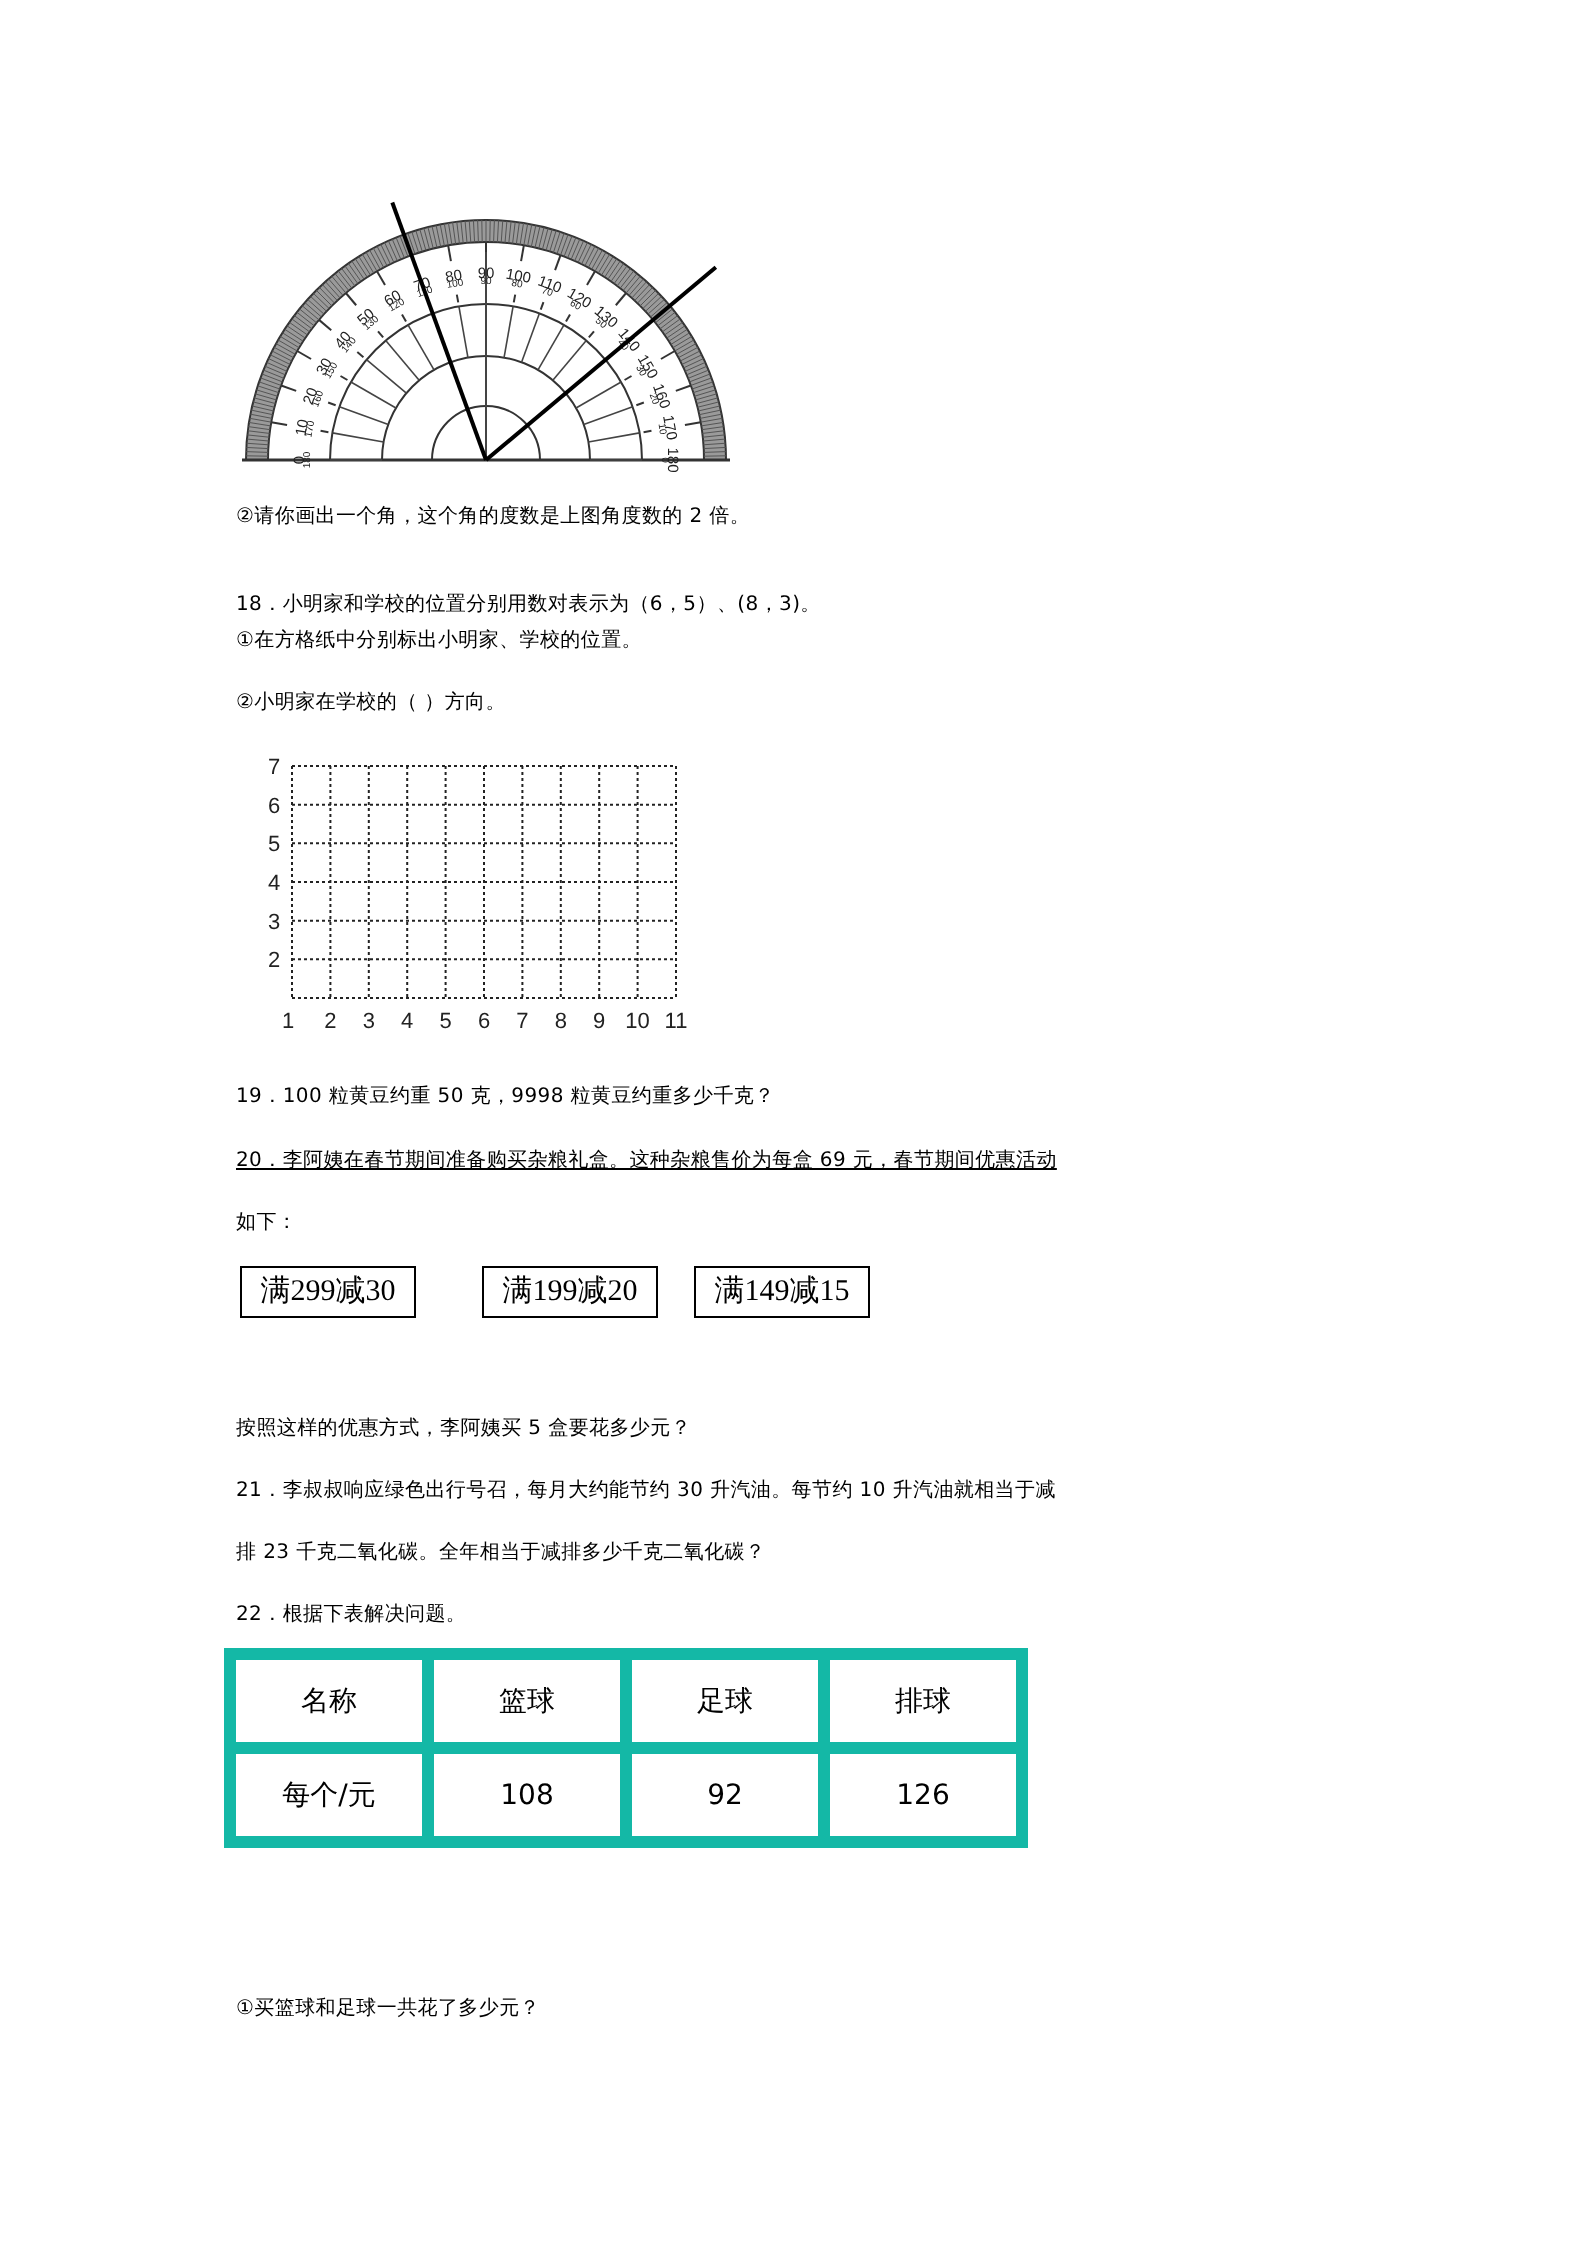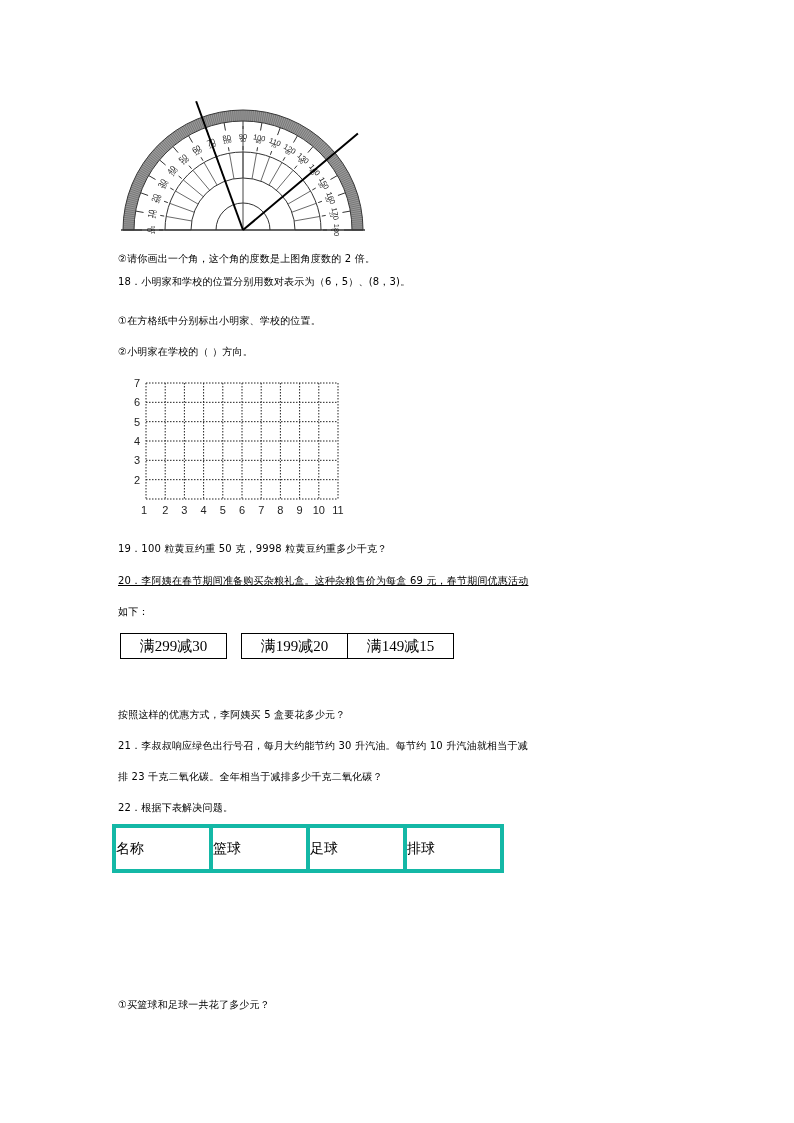--- a/index.html
+++ b/index.html
@@ -1,23 +1,23 @@
 <!DOCTYPE html>
 <html><head>
 <meta charset="utf-8">
 <style>
   html, body { margin: 0; padding: 0; background: #ffffff; }
   body { width: 794px; height: 1123px; position: relative; overflow: hidden;
          font-family: "DejaVu Sans", sans-serif; color: #000; }
   .line { position: absolute; left: 118px; font-size: 10px; line-height: 18px; white-space: nowrap; letter-spacing: 0.2px; }
   svg { position: absolute; overflow: visible; }
-  .box { position: absolute; top: 633px; height: 26px; width: 107px; border: 1px solid #000; box-sizing: border-box;
+  .box { position: absolute; top: 633px; height: 26px; width: 88px; border: 1px solid #000; box-sizing: border-box;
          font-family: "Liberation Serif", serif; font-size: 15px; text-align: center; line-height: 24px; }
   table.price { position: absolute; left: 112px; top: 824px; border-collapse: collapse; }
-  table.price td { border: 4px solid #14b8a6; width: 93px; height: 41px; font-size: 14px; padding: 0; }
+  table.price td { border: 6px solid #14b8a6; width: 93px; height: 41px; text-align: center; font-size: 14px; padding: 0; }
   .gridlbl { font-family: "Liberation Sans", sans-serif; font-size: 11px; fill: #222; }
 </style>
 </head>
 <body>
 
 <svg id="protractor" style="left:0;top:0;" width="794" height="250">
   <g id="prot-g">
       <path d="M 123 230 A 120 120 0 0 1 363 230 L 352 230 A 109 109 0 0 0 134 230 Z" fill="#9a9a9a" stroke="#333" stroke-width="1"></path>
       <line x1="134" y1="230" x2="123" y2="229.99999999999997" stroke="#555" stroke-width="0.5"></line>
       <line x1="134.01660122795334" y1="228.0976876983361" x2="123.01827658123305" y2="227.90571122752598" stroke="#555" stroke-width="0.5"></line>
@@ -299,21 +299,21 @@
       <text x="320.9422863405995" y="187" font-size="5" text-anchor="middle" font-family="Liberation Sans, sans-serif" transform="rotate(60 320.9422863405995 185)" fill="#222">30</text>
       <text x="327.57233587073176" y="201.21818710068982" font-size="5" text-anchor="middle" font-family="Liberation Sans, sans-serif" transform="rotate(70 327.57233587073176 199.21818710068982)" fill="#222">20</text>
       <text x="331.6326977710987" y="216.37166400997629" font-size="5" text-anchor="middle" font-family="Liberation Sans, sans-serif" transform="rotate(80 331.6326977710987 214.37166400997629)" fill="#222">10</text>
       <text x="333" y="232" font-size="5" text-anchor="middle" font-family="Liberation Sans, sans-serif" transform="rotate(90 333 230)" fill="#222">0</text>
       <line x1="243" y1="230" x2="196.1432403643834" y2="101.26211095233054" stroke="#000" stroke-width="2"></line>
       <line x1="243" y1="230" x2="357.9066664678467" y2="133.58185854701912" stroke="#000" stroke-width="2"></line>
     </g>
 </svg>
 
 <div class="line" style="top:250px;">②请你画出一个角，这个角的度数是上图角度数的 2 倍。</div>
-<div class="line" style="top:273px;">18．小明家和学校的位置分别用数对表示为（6，5）、(8，3)。</div>
+<div class="line" style="top:294px;">18．小明家和学校的位置分别用数对表示为（6，5）、(8，3)。</div>
 <div class="line" style="top:312px;">①在方格纸中分别标出小明家、学校的位置。</div>
 <div class="line" style="top:343px;">②小明家在学校的（          ）方向。</div>
 
 <svg id="gridsvg" style="left:0;top:370px;" width="794" height="150">
   <g id="grid-g">
       <line x1="146" y1="13" x2="146" y2="129" stroke="#222" stroke-width="1" stroke-dasharray="1.5,1.5"></line>
       <line x1="165.2" y1="13" x2="165.2" y2="129" stroke="#222" stroke-width="1" stroke-dasharray="1.5,1.5"></line>
       <line x1="184.4" y1="13" x2="184.4" y2="129" stroke="#222" stroke-width="1" stroke-dasharray="1.5,1.5"></line>
       <line x1="203.6" y1="13" x2="203.6" y2="129" stroke="#222" stroke-width="1" stroke-dasharray="1.5,1.5"></line>
       <line x1="222.8" y1="13" x2="222.8" y2="129" stroke="#222" stroke-width="1" stroke-dasharray="1.5,1.5"></line>
@@ -364,16 +364,22 @@
 <div class="line" style="top:799px;">22．根据下表解决问题。</div>
 
 <table class="price">
   <tbody>
       <tr>
     <td>名称</td>
     <td>篮球</td>
     <td>足球</td>
     <td>排球</td>
   </tr>
+  <tr>
+    <td>每个/元</td>
+    <td>108</td>
+    <td>92</td>
+    <td>126</td>
+  </tr>
 </tbody>
   </table>
 
 <div class="line" style="top:996px;">①买篮球和足球一共花了多少元？</div>
 
 </body></html>

